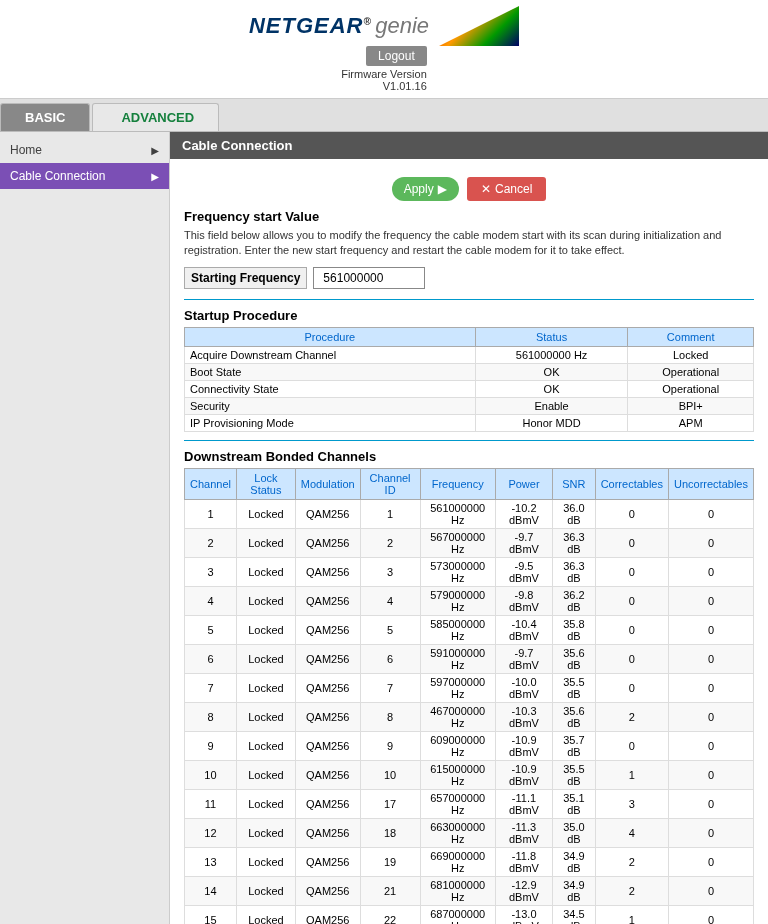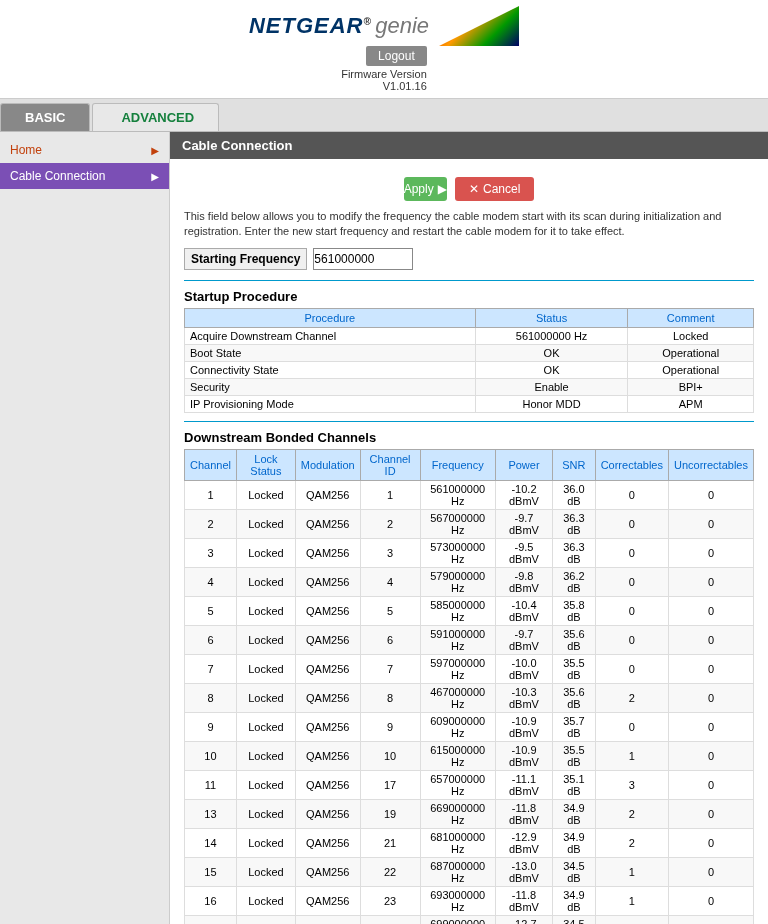--- a/index.html
+++ b/index.html
@@ -68,21 +68,21 @@
       border-right: 1px solid #ccc;
       padding-top: 5px;
     }
     .sidebar-item {
       display: flex;
       align-items: center;
       justify-content: space-between;
       padding: 6px 10px;
       cursor: pointer;
       font-size: 12px;
-      color: #c2410c;
+      color: #404040;
     }
     .sidebar-item.active { background: #7b4fb5; color: white; }
     .sidebar-arrow { font-size: 10px; }
 
     
     #content {
       flex: 1;
       background: white;
       padding: 0;
     }
@@ -97,43 +97,43 @@
     }
 
     .content-inner { padding: 10px 14px; }
 
     
     .btn-row { display: flex; gap: 8px; justify-content: center; margin: 8px 0; }
     .btn-apply {
       background: #5cb85c;
       color: white;
       border: none;
-      padding: 5px 0;
+      padding: 5px 12px;
       cursor: pointer;
       font-size: 12px;
-      border-radius: 3px;
+      border-radius: 12px;
       display: flex; align-items: center; gap: 4px;
     }
     .btn-cancel {
       background: #d9534f;
       color: white;
       border: none;
       padding: 5px 14px;
       cursor: pointer;
       font-size: 12px;
       border-radius: 3px;
       display: flex; align-items: center; gap: 4px;
     }
 
     
     .freq-title { font-size: 13px; font-weight: bold; margin-bottom: 4px; }
     .freq-desc { font-size: 11px; color: #333; margin-bottom: 8px; line-height: 1.4; }
     .freq-input-row { display: flex; align-items: center; gap: 6px; margin-bottom: 10px; }
     .freq-label { font-size: 12px; font-weight: bold; border: 1px solid #aaa; padding: 3px 6px; background: #f0f0f0; }
-    .freq-input { border: 1px solid #888; padding: 3px 0; font-size: 12px; width: 100px; }
+    .freq-input { border: 1px solid #888; padding: 3px 9px; font-size: 12px; width: 112px; }
 
     hr.divider { border: none; border-top: 1px solid #0099cc; margin: 8px 0; }
 
     
     .subsection-title { font-size: 13px; font-weight: bold; margin: 8px 0 4px 0; }
 
     table { border-collapse: collapse; width: 100%; font-size: 11px; }
     table th {
       background: #cce6ff;
       color: #0066cc;
@@ -201,20 +201,21 @@
           <span>Apply</span>
           <span>▶</span>
         </button>
         <button class="btn-cancel">
           <span>✕</span>
           <span>Cancel</span>
         </button>
       </div>
 
       <div>
+        <div class="freq-title">Frequency start Value</div>
         <div class="freq-desc">This field below allows you to modify the frequency the cable modem start with its scan during initialization and registration. Enter the new start frequency and restart the cable modem for it to take effect.</div>
         <div class="freq-input-row">
           <span class="freq-label">Starting Frequency</span>
           <input class="freq-input" type="text" value="561000000" style="">
         </div>
       </div>
 
       <hr class="divider">
 
       <div class="subsection-title">Startup Procedure</div>
@@ -388,20 +389,31 @@
               <td>Locked</td>
               <td>QAM256</td>
               <td>17</td>
               <td>657000000 Hz</td>
               <td>-11.1 dBmV</td>
               <td>35.1 dB</td>
               <td>3</td>
               <td>0</td>
             </tr>
             <tr>
+              <td>12</td>
+              <td>Locked</td>
+              <td>QAM256</td>
+              <td>18</td>
+              <td>663000000 Hz</td>
+              <td>-11.3 dBmV</td>
+              <td>35.0 dB</td>
+              <td>4</td>
+              <td>0</td>
+            </tr>
+            <tr>
               <td>13</td>
               <td>Locked</td>
               <td>QAM256</td>
               <td>19</td>
               <td>669000000 Hz</td>
               <td>-11.8 dBmV</td>
               <td>34.9 dB</td>
               <td>2</td>
               <td>0</td>
             </tr>

